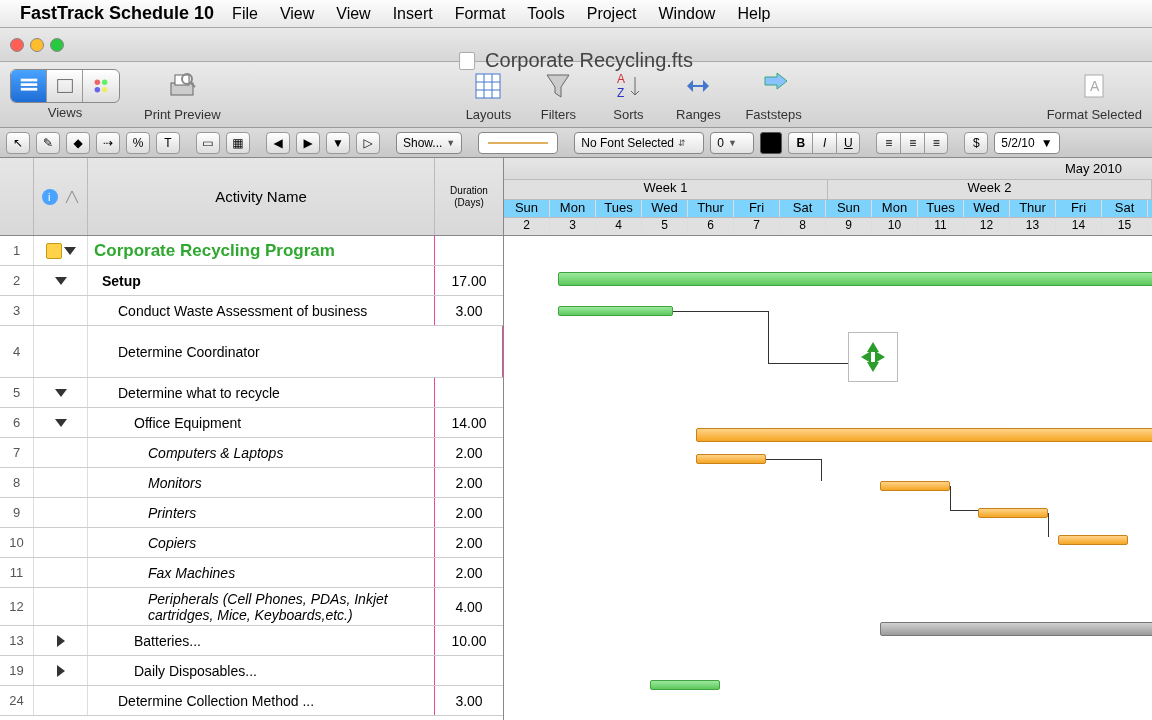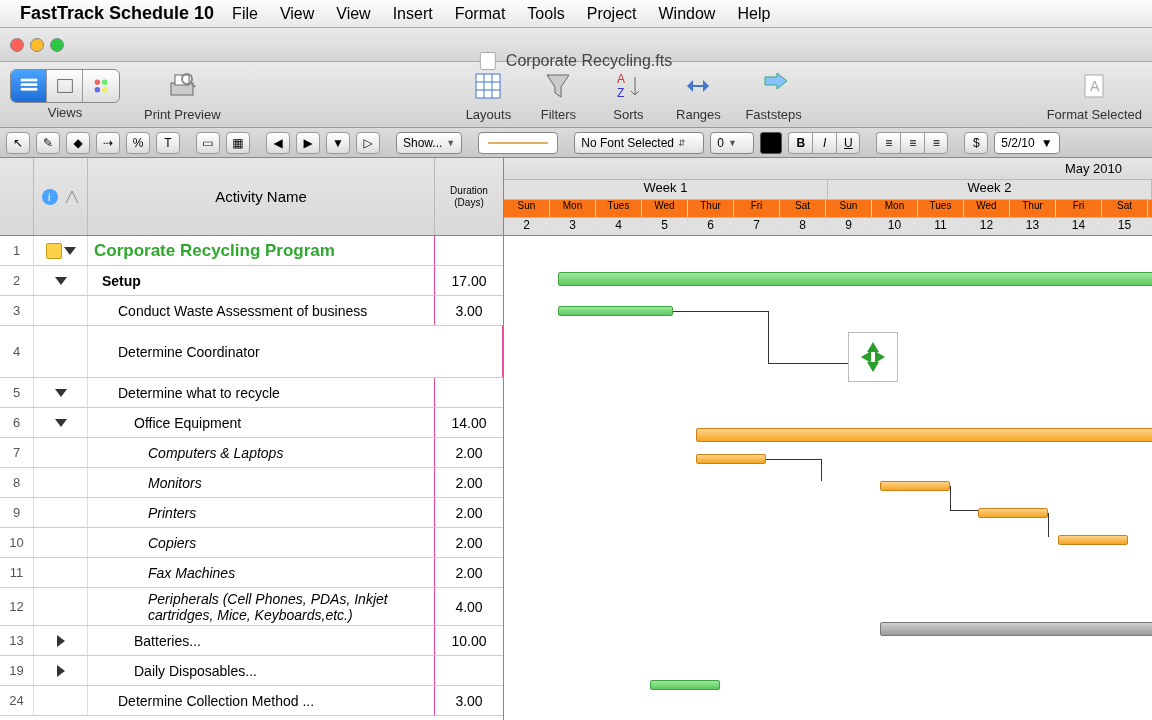--- a/index.html
+++ b/index.html
@@ -8,21 +8,21 @@
 .menubar { height: 28px; background: linear-gradient(#fdfdfd,#e8e8e8); display:flex; align-items:center; padding:0 8px; font-size:16px; border-bottom:1px solid #aaa;}
 .menubar .apple { font-size:18px; margin-right:12px;}
 .menubar .appname { font-weight:bold; margin-right:18px; font-size:18px;}
 .menubar .mitem { margin-right:22px; cursor:default;}
 .cursor-arrow { position:absolute; top:30px; left:348px; pointer-events:none; font-size:16px; transform:rotate(-20deg);}
 
 .titlebar { height:34px; background:linear-gradient(#e9e9e9,#d6d6d6); display:flex; align-items:center; border-bottom:1px solid #aaa; position:relative;}
 .traffic { display:flex; gap:6px; padding-left:10px;}
 .tl { width:14px; height:14px; border-radius:50%; border:1px solid #888;}
 .tl.red{background:#ff5f57;} .tl.yellow{background:#ffbd2e;} .tl.green{background:#28c840;}
-.doc-title { position:absolute; left:50%; transform:translateX(-50%); display:flex; align-items:center; gap:10px; font-size:16px; color:#444;margin-top:32px;}
+.doc-title { position:absolute; left:50%; transform:translateX(-50%); display:flex; align-items:center; gap:10px; font-size:20px; color:#444;margin-top:32px;}
 .doc-icon { width:16px; height:18px; background:#fff; border:1px solid #aaa; border-radius:2px;}
 
 .toolbar1 { height:66px; background:linear-gradient(#eaeaea,#d2d2d2); border-bottom:1px solid #999; display:flex; align-items:center; padding:0 10px; gap:24px;}
 .tb-group { display:flex; flex-direction:column; align-items:center; gap:2px;}
 .tb-label { font-size:13px; color:#333; }
 .seg3 { display:flex; height:34px; border:1px solid #8a8a8a; border-radius:6px; overflow:hidden; background:linear-gradient(#fff,#ddd);}
 .seg3 > div { width:36px; display:flex; align-items:center; justify-content:center; border-right:1px solid #999;}
 .seg3 > div:last-child{border-right:none;}
 .seg3 > div.active{background:linear-gradient(#4aa3ff,#1e6dd6);}
 .seg3 svg{width:22px;height:22px;}
@@ -74,21 +74,21 @@
 .tri-down{width:0;height:0;border-left:6px solid transparent;border-right:6px solid transparent;border-top:8px solid #333;}
 .tri-right{width:0;height:0;border-top:6px solid transparent;border-bottom:6px solid transparent;border-left:8px solid #333;}
 .note-icon{width:16px;height:16px;background:#ffd24a;border:1px solid #c49a12;border-radius:2px;}
 .title-row .nm{color:#2fa82f;font-weight:bold;font-size:17px;}
 .bold{font-weight:bold;}
 
 
 .r-top{height:22px;border-bottom:1px solid #bbb;background:linear-gradient(#e6e6e6,#dadada);display:flex;align-items:center;justify-content:flex-end;padding-right:30px;font-size:13px;}
 .r-weeks{height:20px;display:flex;border-bottom:1px solid #bbb;background:#e0e0e0;font-size:13px;}
 .r-weeks>div{flex:1;text-align:center;border-right:1px solid #bbb;}
-.r-days{height:18px;display:flex;border-bottom:1px solid #bbb;background:#f97316;font-size:10px;}
+.r-days{height:18px;display:flex;border-bottom:1px solid #bbb;background:#7dd3fc;font-size:13px;}
 .r-days>div{width:46px;text-align:center;border-right:1px solid #ddd;}
 .r-dates{height:18px;display:flex;border-bottom:1px solid #888;background:#e0e0e0;font-size:12px;}
 .r-dates>div{width:46px;text-align:center;border-right:1px solid #ddd;}
 
 .gantt-body{position:relative;}
 .bar{position:absolute;height:10px;border-radius:2px;}
 .bar.green{background:linear-gradient(#9de89d,#5cc95c);border:1px solid #3fa33f;}
 .bar.orange{background:linear-gradient(#ffd38a,#f5a623);border:1px solid #c9811a;}
 .bar.grey{background:linear-gradient(#d0d0d0,#9a9a9a);border:1px solid #777;}
 .bar.thick{height:14px;}

